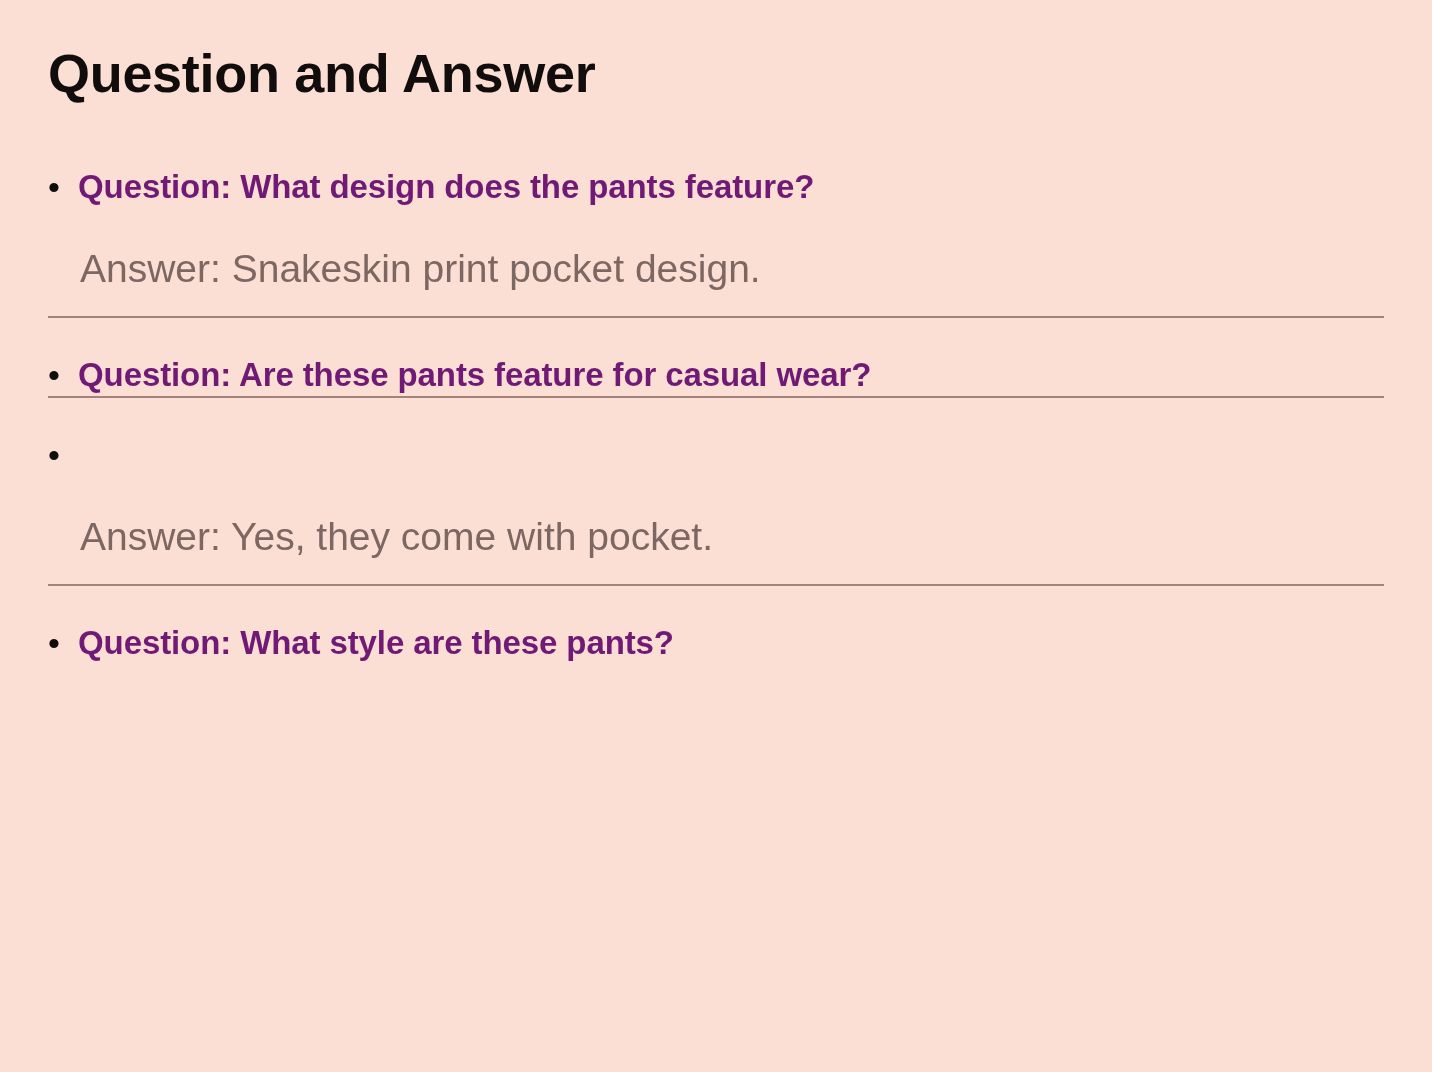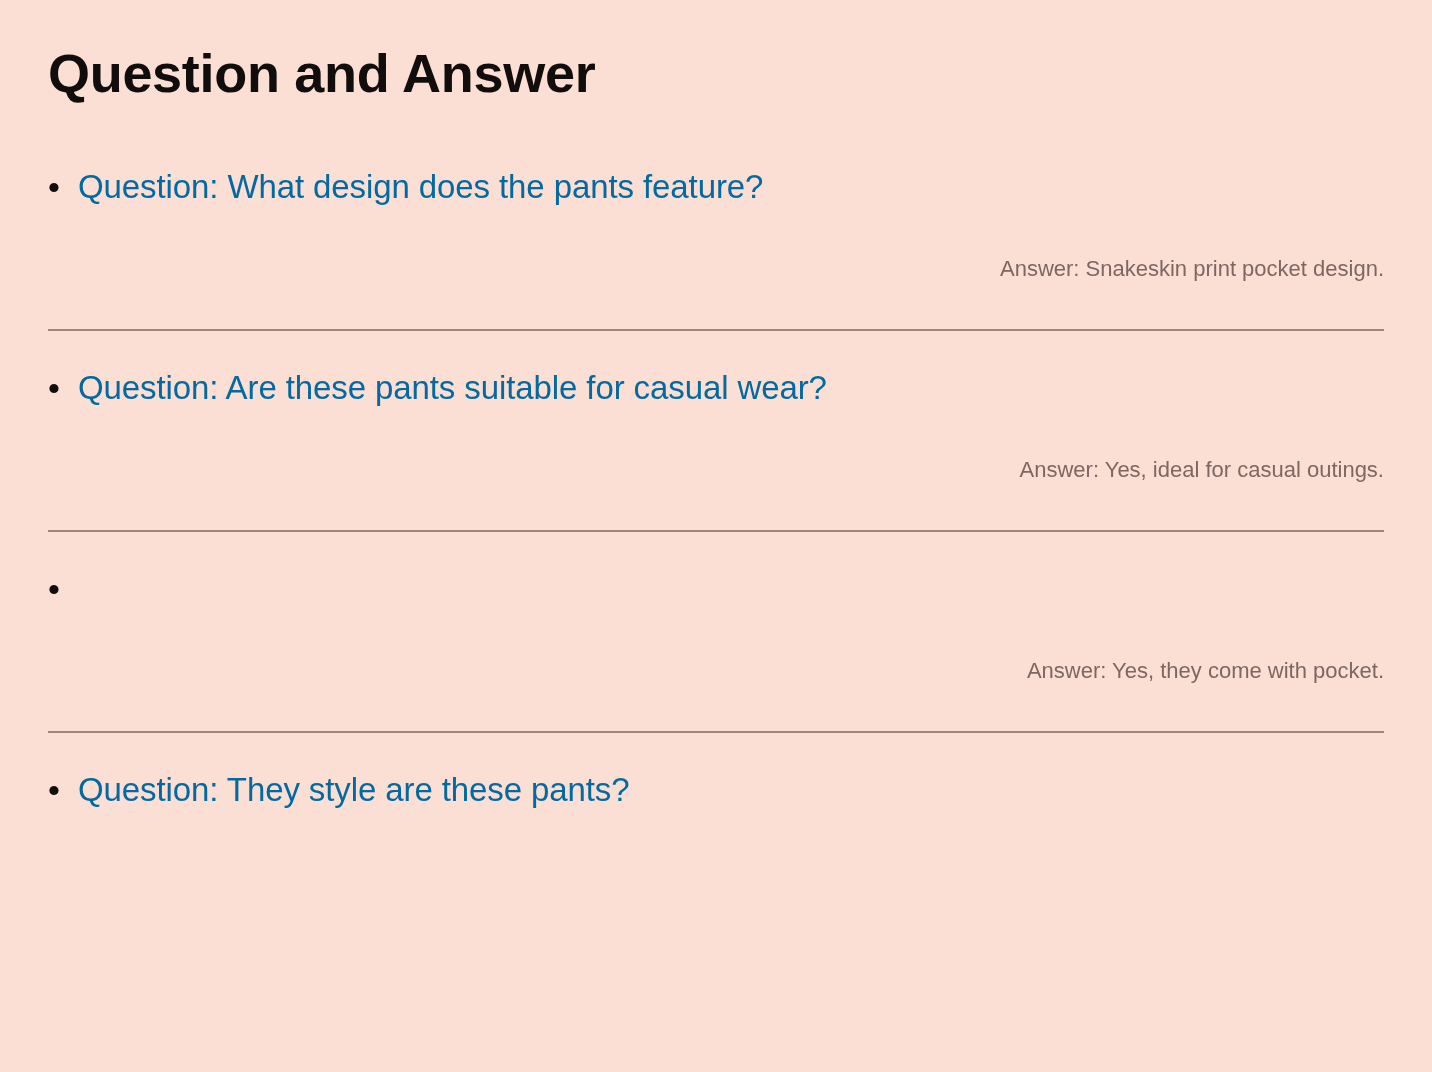--- a/index.html
+++ b/index.html
@@ -50,32 +50,31 @@
     flex: 0 0 auto;
     width: 30px;
     font-size: 34px;
     line-height: 42px;
     color: #110d0c;
     text-align: left;
   }
   .question-text {
     font-size: 33px;
     line-height: 42px;
-    font-weight: normal;
-    color: #0369a1;
+    font-weight: bold;
+    color: #701a75;
     letter-spacing: -0.1px;
   }
   .answer-text {
     margin: 0;
-    padding: 42px 0 41px 32px;
-    font-size: 22px;
+    padding: 42px 0 28px 32px;
+    font-size: 39px;
     line-height: 38px;
     font-weight: normal;
     color: #7d6763;
-    text-align: right;
   }
   .qa-item:first-child .question-row {
     padding-top: 64px;
   }
 </style>
 </head>
 <body>
 
 <div class="page">
 
@@ -87,33 +86,32 @@
       <div class="question-row">
         <span class="bullet">•</span>
         <span class="question-text">Question: What design does the pants feature?</span>
       </div>
       <p class="answer-text">Answer: Snakeskin print pocket design.</p>
     </li>
 
     <li class="qa-item">
       <div class="question-row">
         <span class="bullet">•</span>
-        <span class="question-text">Question: Are these pants suitable for casual wear?</span>
+        <span class="question-text">Question: Are these pants feature for casual wear?</span>
       </div>
-      <p class="answer-text">Answer: Yes, ideal for casual outings.</p>
     </li>
 
     <li class="qa-item">
       <div class="question-row">
         <span class="bullet">•</span>
       </div>
       <p class="answer-text">Answer: Yes, they come with pocket.</p>
     </li>
 
     <li class="qa-item">
       <div class="question-row">
         <span class="bullet">•</span>
-        <span class="question-text">Question: They style are these pants?</span>
+        <span class="question-text">Question: What style are these pants?</span>
       </div>
     </li>
 
   </ul>
 </div>
 
 </body></html>

